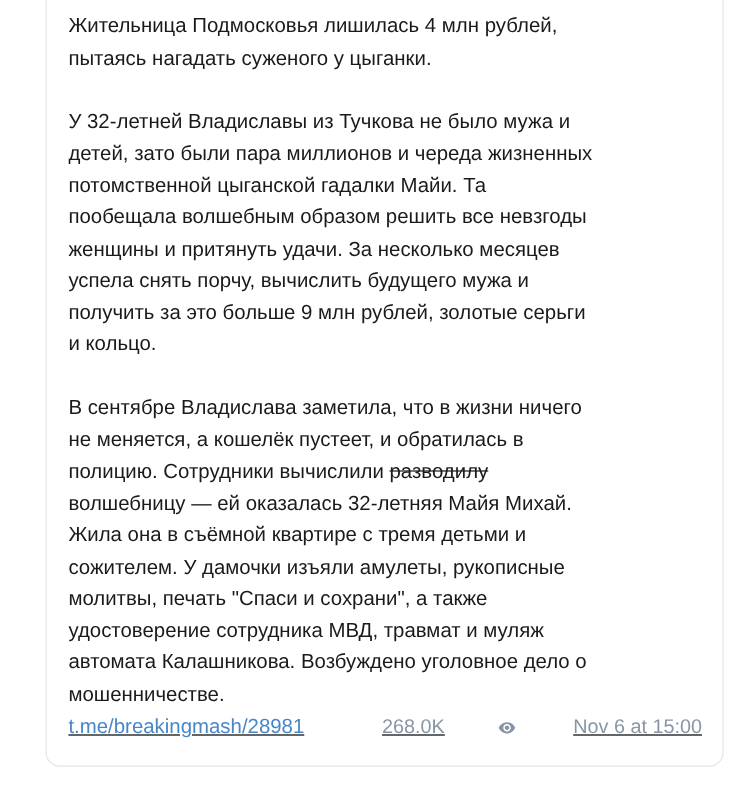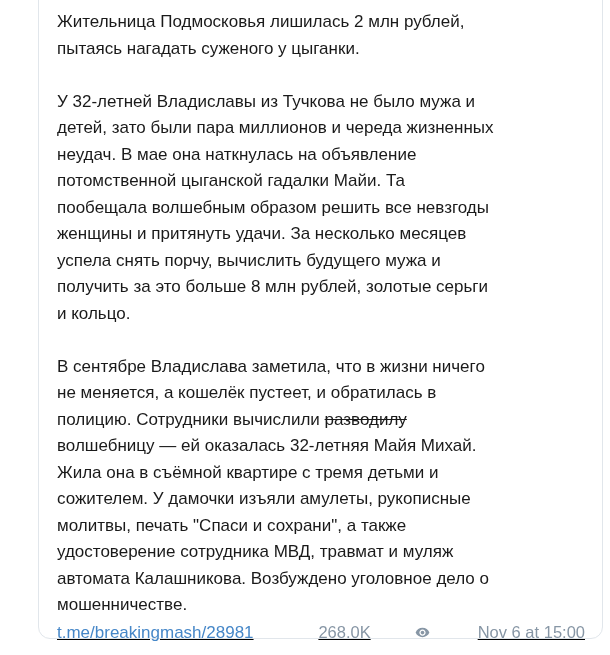--- a/index.html
+++ b/index.html
@@ -66,32 +66,31 @@
     flex:0 0 auto;
   }
   .eye svg{display:block;width:19px;height:15px;}
 </style>
 </head>
 <body>
 
 <div class="bubble">
   <div class="message-text" id="message-text">
       <div class="paragraph">
-        <div class="line">Жительница Подмосковья лишилась 2 млн рублей,</div>
+        <div class="line">Жительница Подмосковья лишилась 4 млн рублей,</div>
         <div class="line">пытаясь нагадать суженого у цыганки.</div>
       </div>
       <div class="paragraph">
         <div class="line">У 32-летней Владиславы из Тучкова не было мужа и</div>
         <div class="line">детей, зато были пара миллионов и череда жизненных</div>
-        <div class="line">неудач. В мае она наткнулась на объявление</div>
         <div class="line">потомственной цыганской гадалки Майи. Та</div>
         <div class="line">пообещала волшебным образом решить все невзгоды</div>
         <div class="line">женщины и притянуть удачи. За несколько месяцев</div>
         <div class="line">успела снять порчу, вычислить будущего мужа и</div>
-        <div class="line">получить за это больше 8 млн рублей, золотые серьги</div>
+        <div class="line">получить за это больше 9 млн рублей, золотые серьги</div>
         <div class="line">и кольцо.</div>
       </div>
       <div class="paragraph">
         <div class="line">В сентябре Владислава заметила, что в жизни ничего</div>
         <div class="line">не меняется, а кошелёк пустеет, и обратилась в</div>
         <div class="line">полицию. Сотрудники вычислили <s>разводилу</s></div>
         <div class="line">волшебницу — ей оказалась 32-летняя Майя Михай.</div>
         <div class="line">Жила она в съёмной квартире с тремя детьми и</div>
         <div class="line">сожителем. У дамочки изъяли амулеты, рукописные</div>
         <div class="line">молитвы, печать "Спаси и сохрани", а также</div>

